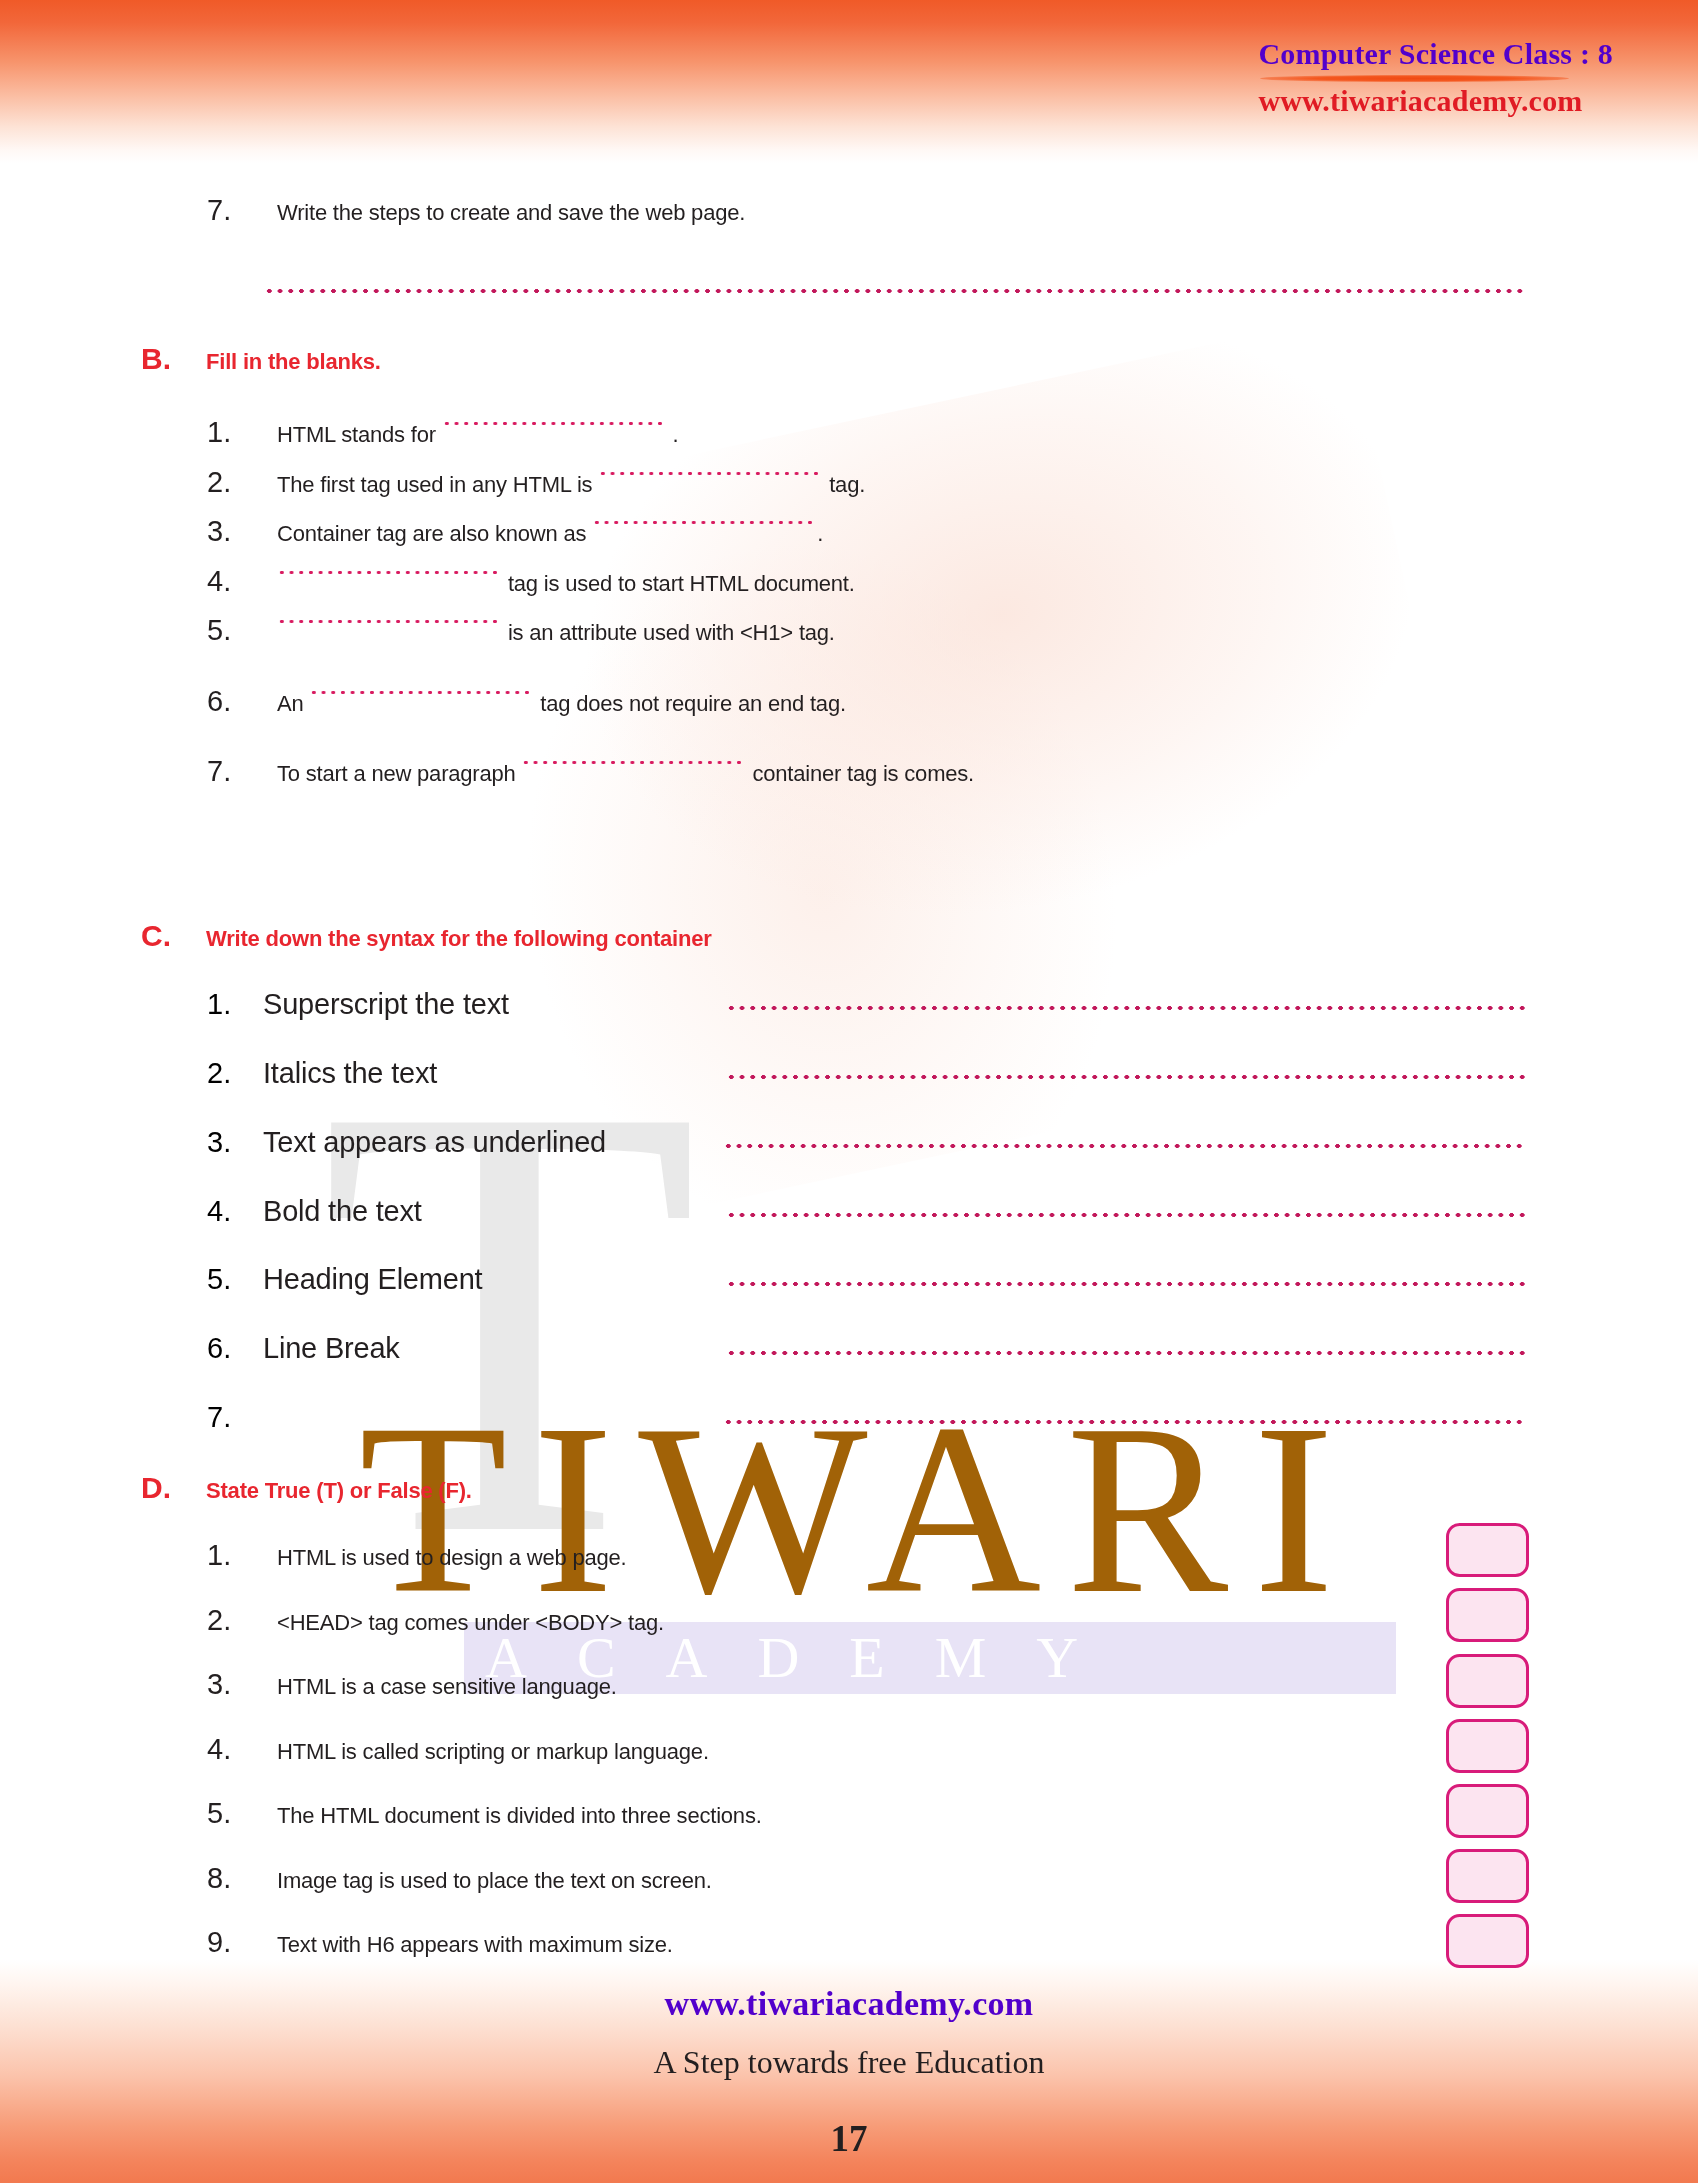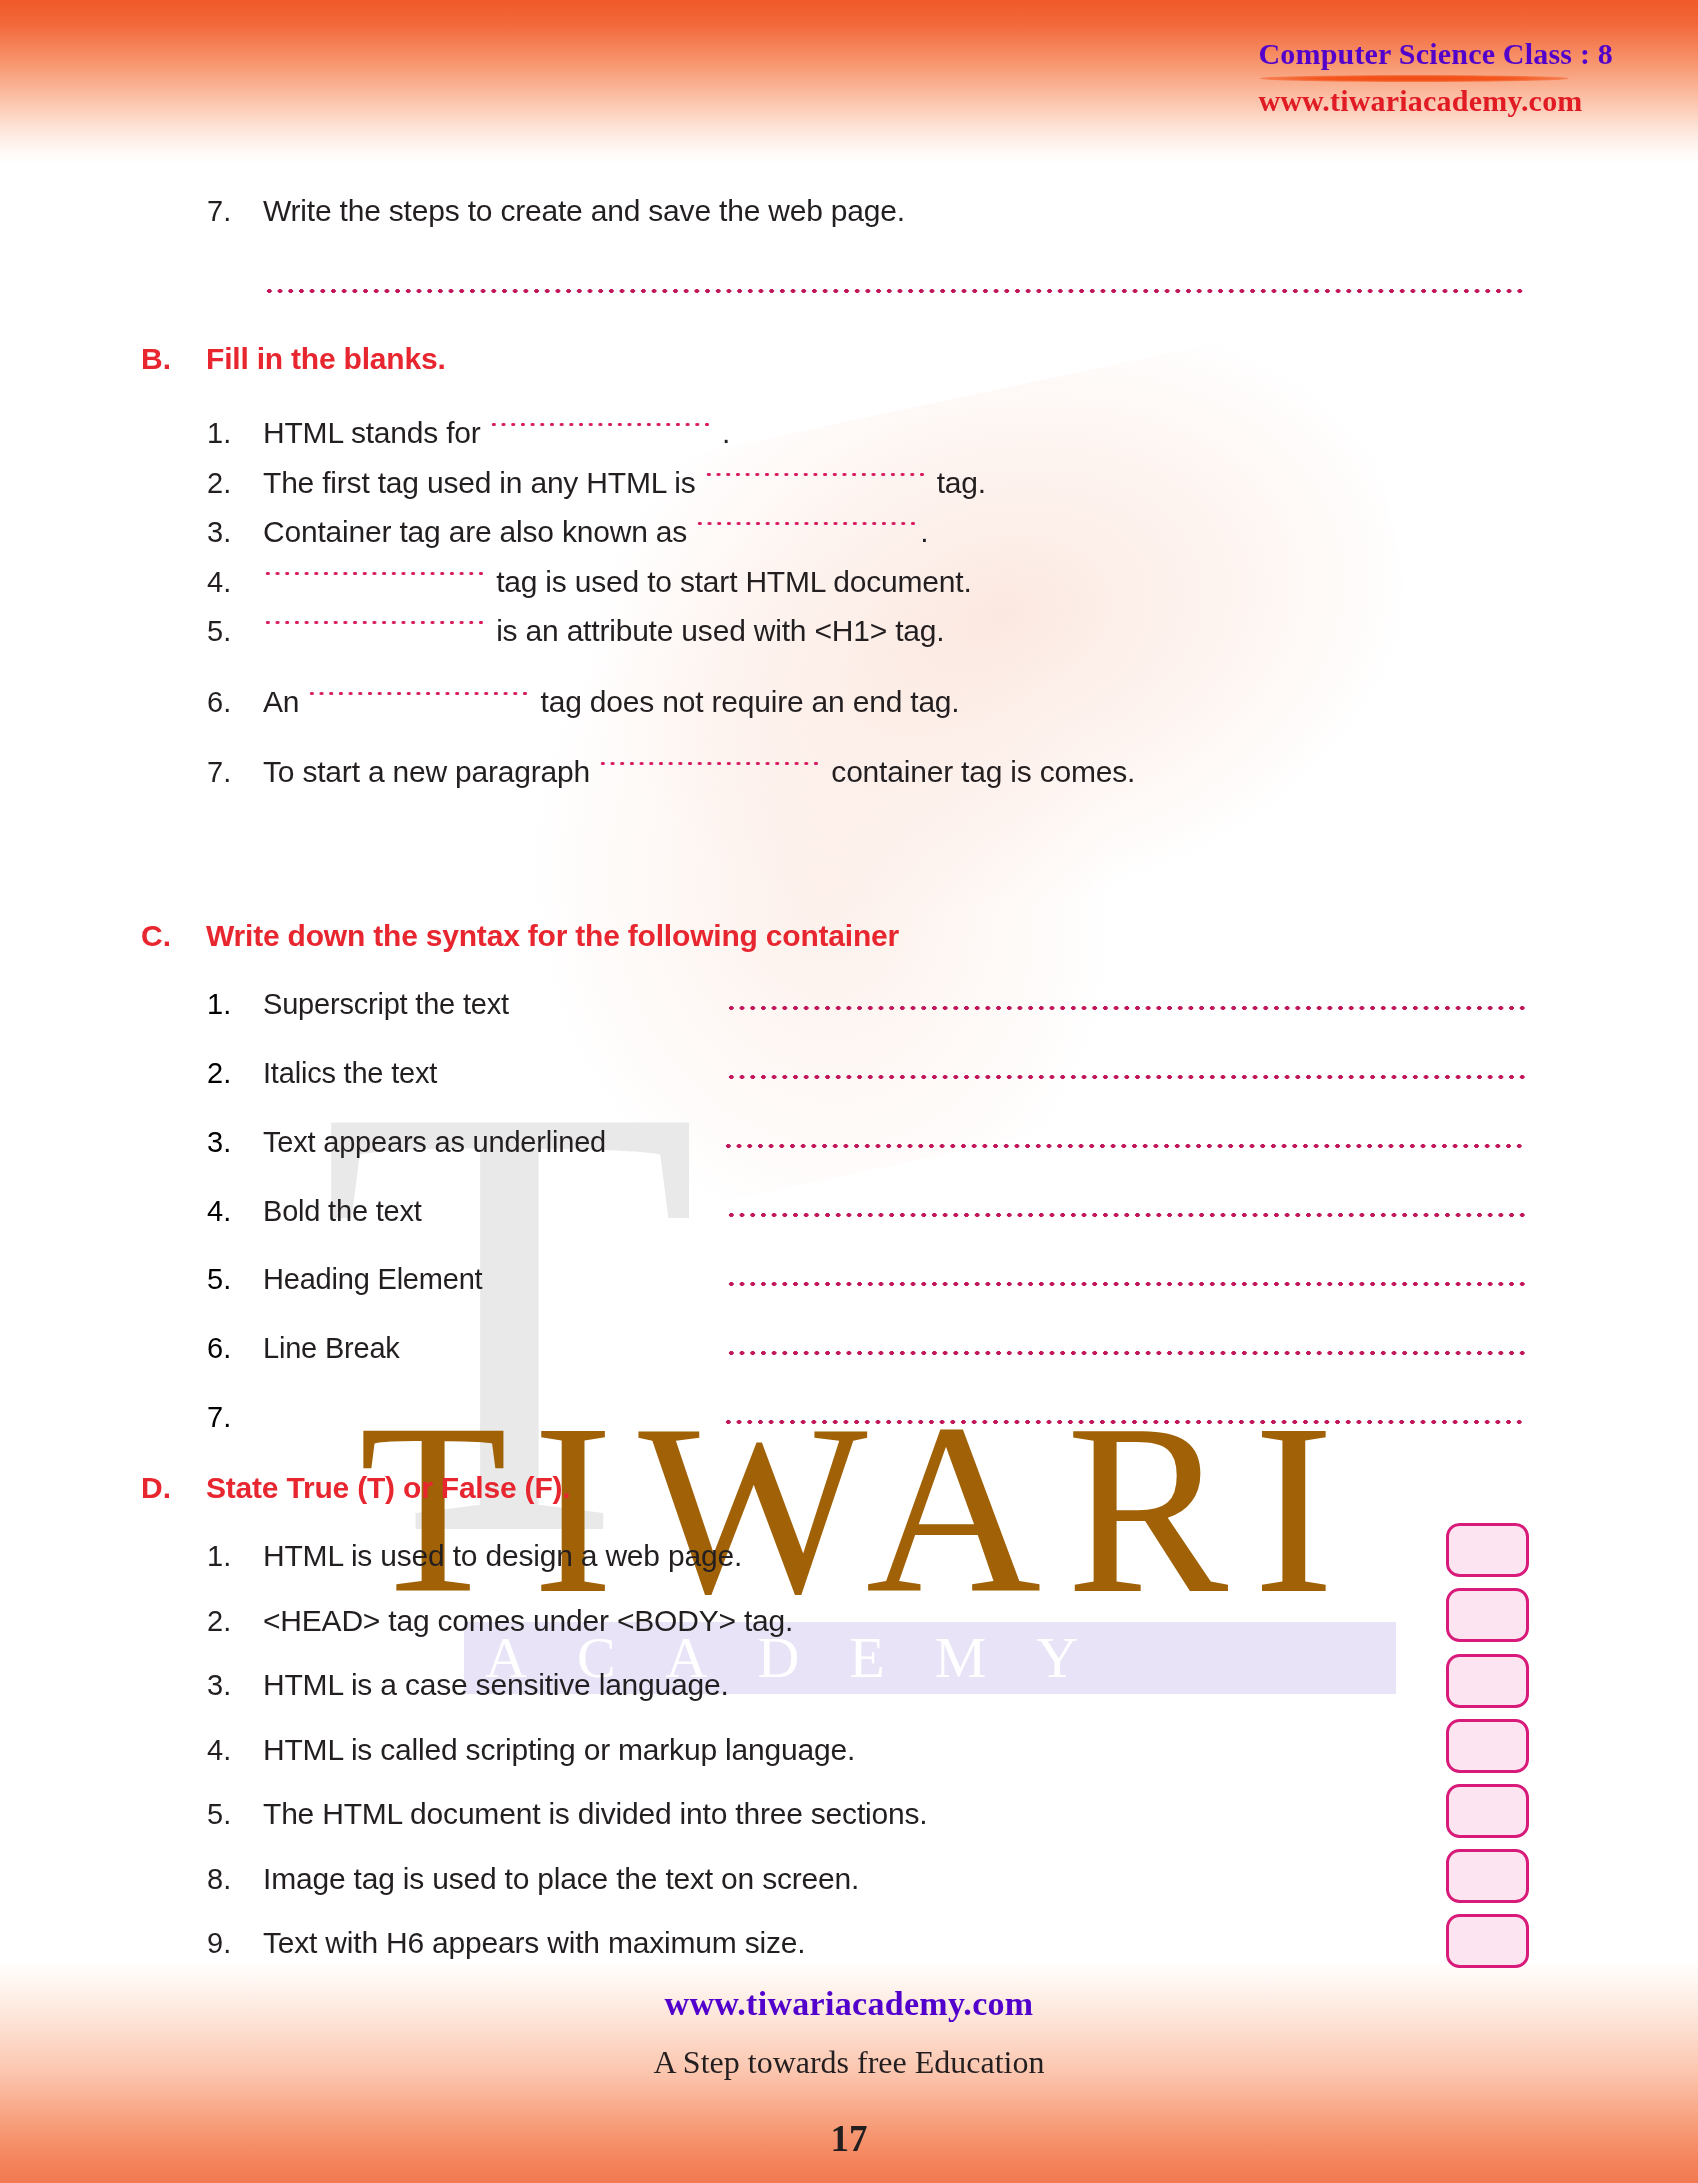--- a/index.html
+++ b/index.html
@@ -161,42 +161,43 @@
     display: flex;
     align-items: baseline;
   }
   .qnum {
     width: 56px;
     flex: 0 0 56px;
     font-size: 29px;
     color: #231f20;
   }
   .qbody {
-    font-size: 30px;
+    font-size: 22px;
     color: #231f20;
     white-space: nowrap;
     letter-spacing: -0.2px;
+    margin-left: 14px;
   }
 
   
   .secrow {
     position: absolute;
     display: flex;
     align-items: baseline;
     color: #e8262f;
   }
   .seclabel {
     width: 65px;
     flex: 0 0 65px;
     font-size: 30px;
     font-weight: bold;
     color: #e8262f;
   }
   .sectitle {
-    font-size: 30px;
+    font-size: 22px;
     font-weight: bold;
     color: #e8262f;
     white-space: nowrap;
     letter-spacing: -0.2px;
   }
 
   
   .rule-full {
     position: absolute;
     height: 7.8px;

